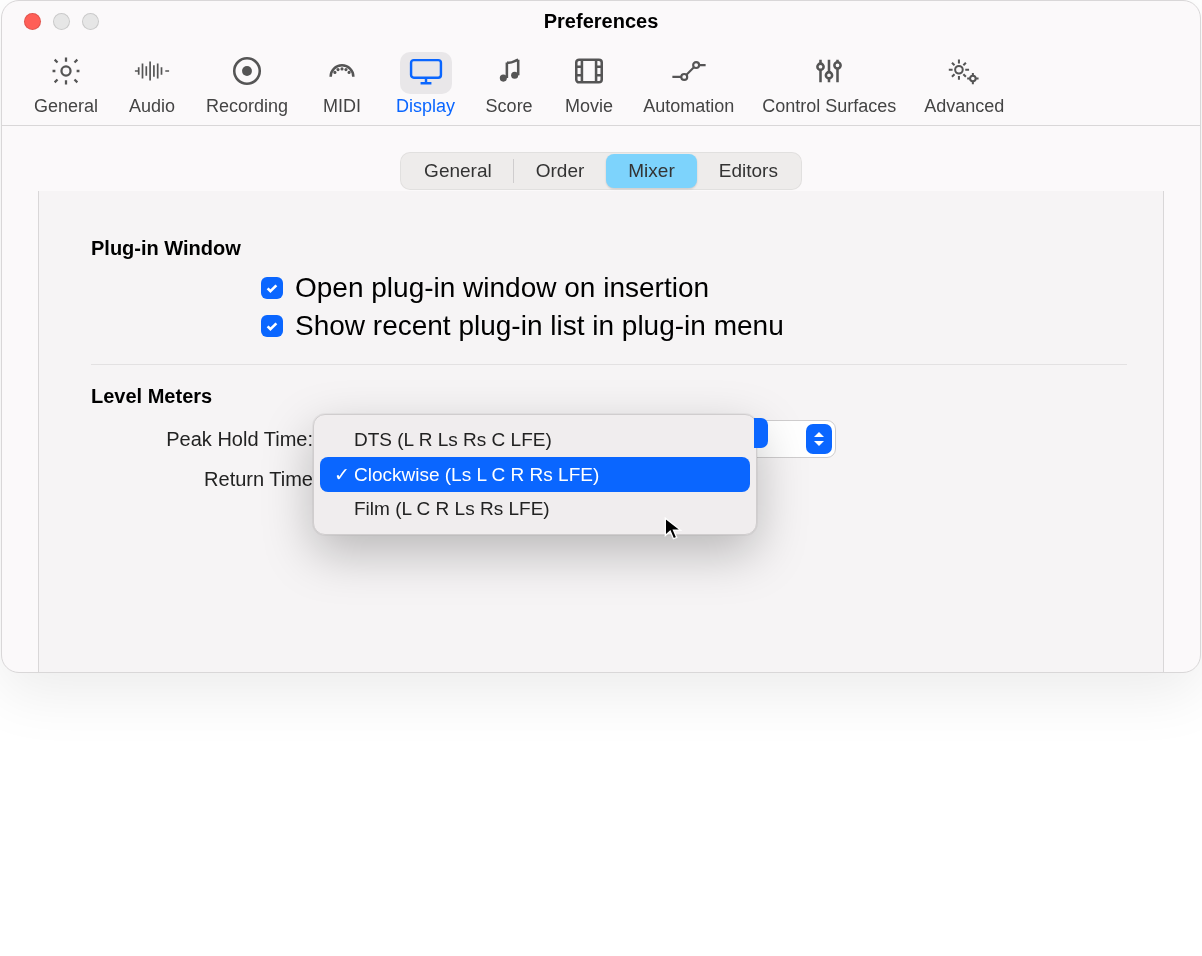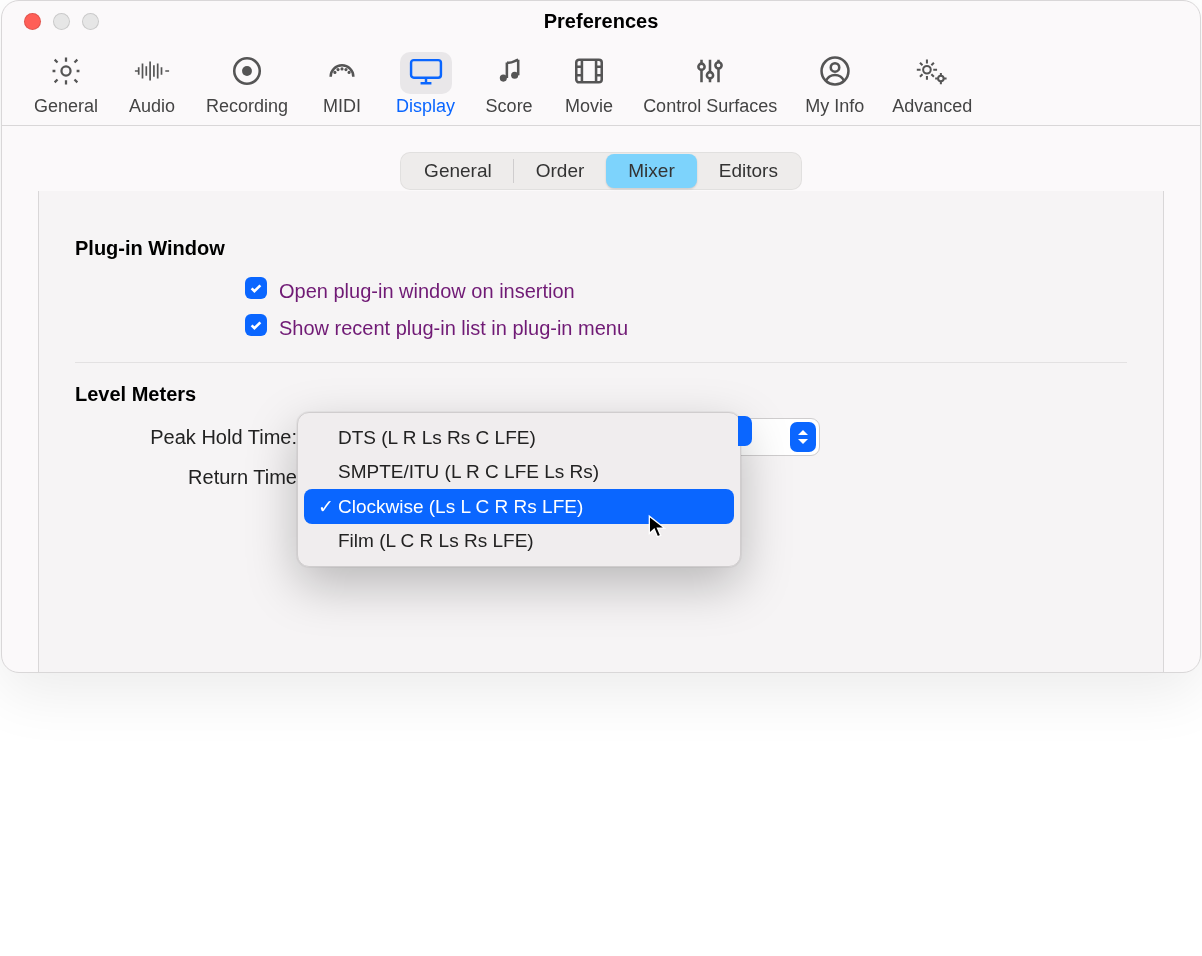--- a/index.html
+++ b/index.html
@@ -73,21 +73,21 @@
   }
   .seg.active{background:#7dd3fc;box-shadow:0 1px 2px rgba(0,0,0,.15);}
   .seg.active::before,.seg.active + .seg::before{display:none;}
   
   .panel{
     margin:0 36px 36px 36px;
     background:var(--panel-bg);
     border:1px solid var(--border);
     border-top:none;
     border-radius:0 0 14px 14px;
-    padding:26px 36px 36px 36px;
+    padding:26px 36px 36px 52px;
     position:relative;
     height:720px;
     box-sizing:border-box;
   }
   .panel-cap{
     margin:0 36px;
     height:16px;
     background:var(--panel-bg);
     border:1px solid var(--border);
     border-bottom:none;
@@ -96,21 +96,21 @@
     position:relative;z-index:-1;
   }
   .section-title{font-weight:700;font-size:20px;margin:20px 0 12px 0;}
   .row{display:flex;align-items:center;margin:6px 0;}
   .check{
     width:22px;height:22px;border-radius:6px;background:var(--accent);
     display:flex;align-items:center;justify-content:center;margin-right:12px;
     margin-left:170px;
   }
   .check svg{stroke:#fff;stroke-width:3;fill:none;}
-  .check-label{font-size:20px;color:#701a75;margin-top:8px;}
+  .check-label{font-size:28px;color:#000000;}
   .divider{height:1px;background:var(--divider);margin:22px 0 6px 0;}
   .form-row{display:flex;align-items:center;margin:10px 0;position:relative;gap:37px;}
   .form-label{width:222px;text-align:right;font-size:20px;color:#222;padding-right:8px;}
   .select{
     position:relative;
     height:36px;min-width:420px;
     background:#fff;border:1px solid #cfcdce;border-radius:9px;
     display:flex;align-items:center;padding:0 42px 0 14px;
     font-size:19px;color:#222;
   }
@@ -250,47 +250,47 @@
           <span>
         <svg width="34" height="34" viewBox="0 0 24 24" fill="none" stroke-width="1.8">
               <rect x="3" y="4" width="18" height="16" rx="2"></rect>
               <path d="M7 4v16M17 4v16M3 9h4M3 15h4M17 9h4M17 15h4"></path>
             </svg>
       </span>
         </div>
       <span class="label">Movie</span>
     </div>
 
+    <div class="tool">
+      <div class="ic-wrap">
+          <span>
+        <svg width="38" height="30" viewBox="0 0 32 20" fill="none" stroke-width="1.8">
+              <path d="M2 15 L12 15 L22 5 L30 5"></path>
+              <circle cx="12" cy="15" r="2.5" fill="#fbf9fa"></circle>
+              <circle cx="22" cy="5" r="2.5" fill="#fbf9fa"></circle>
+            </svg>
+      </span>
+        </div>
+      <span class="label">Automation</span>
+    </div>
 
     <div class="tool">
       <div class="ic-wrap">
           <span>
         <svg width="34" height="34" viewBox="0 0 24 24" fill="none" stroke-width="1.8">
               <path d="M6 4v16M12 4v16M18 4v16"></path>
               <circle cx="6" cy="9" r="2.2" fill="#fbf9fa"></circle>
               <circle cx="12" cy="15" r="2.2" fill="#fbf9fa"></circle>
               <circle cx="18" cy="8" r="2.2" fill="#fbf9fa"></circle>
             </svg>
       </span>
         </div>
       <span class="label">Control Surfaces</span>
     </div>
 
-    <div class="tool">
-      <div class="ic-wrap">
-          <span>
-        <svg width="34" height="34" viewBox="0 0 24 24" fill="none" stroke-width="1.8">
-              <circle cx="12" cy="12" r="9.5"></circle>
-              <circle cx="12" cy="9.5" r="3"></circle>
-              <path d="M5.5 19c1.5-3 4-4.2 6.5-4.2s5 1.2 6.5 4.2"></path>
-            </svg>
-      </span>
-        </div>
-      <span class="label">My Info</span>
-    </div>
 
     <div class="tool">
       <div class="ic-wrap">
           <span>
         <svg width="38" height="34" viewBox="0 0 30 24" fill="none" stroke-width="1.6">
               <circle cx="11" cy="11" r="3"></circle>
               <path d="M11 3v3M11 16v3M3 11h3M16 11h3M5.5 5.5l2 2M16.5 16.5l-2-2M5.5 16.5l2-2M16.5 5.5l-2 2"></path>
               <circle cx="22" cy="18" r="2.2"></circle>
               <path d="M22 13.5v2M22 20.5v2M17.5 18h2M24.5 18h2"></path>
             </svg>
@@ -344,24 +344,20 @@
           <div class="tri up"></div>
             <div class="tri dn"></div>
         </div>
       </div>
 
       <div class="popup">
         <div class="item">
           <span class="mark"></span>
           <span>DTS (L R Ls Rs C LFE)</span>
         </div>
-        <div class="item">
-          <span class="mark"></span>
-          <span>SMPTE/ITU (L R C LFE Ls Rs)</span>
-        </div>
         <div class="item selected">
           <span class="mark">✓</span>
           <span>Clockwise (Ls L C R Rs LFE)</span>
         </div>
         <div class="item">
           <span class="mark"></span>
           <span>Film (L C R Ls Rs LFE)</span>
         </div>
 
         <div class="peek-stepper-half">

